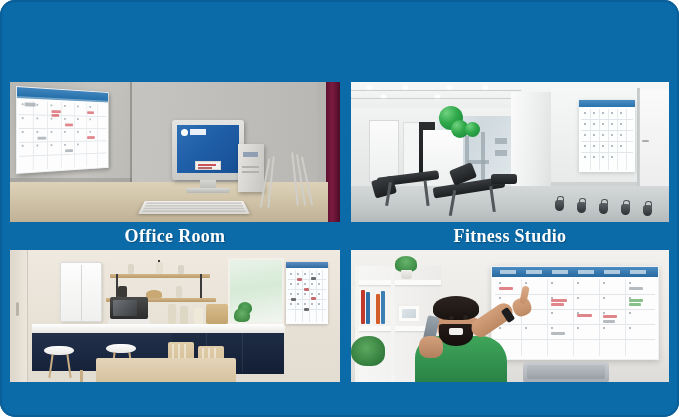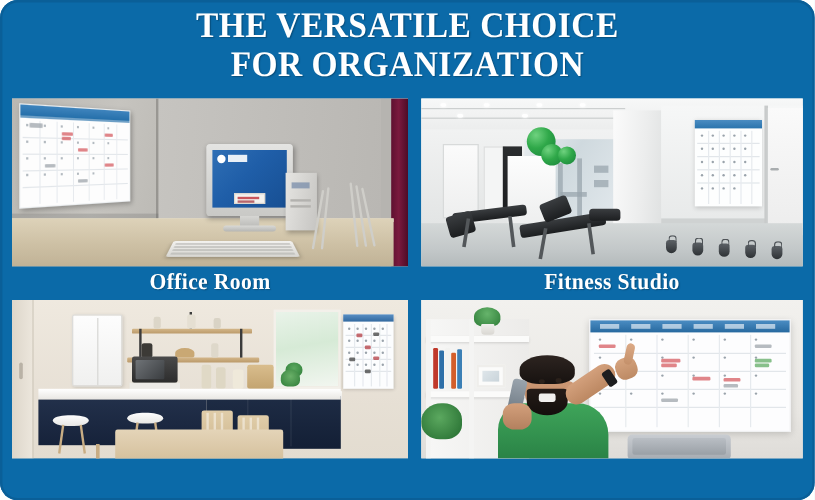--- a/index.html
+++ b/index.html
@@ -433,24 +433,20 @@
   }
   .s-laptop i{ position:absolute; left:4px; top:3px; right:4px; bottom:3px;
     background: linear-gradient(#b9bec4,#9aa0a6); border-radius:2px; }
   .mk { position:absolute; border-radius:1px; opacity:.8; }
 </style>
 </head>
 <body>
 
 <div id="poster">
 
-  <div class="title-block">
-    <span class="title-line">THE VERSATILE CHOICE</span>
-    <span class="title-line">FOR ORGANIZATION</span>
-  </div>
 
   <div class="grid">
 
     <div class="cell tl">
       <div class="photo office">
         <div class="off-wall-left"></div>
         <div class="off-wall-mid"></div>
         <div class="off-corner"></div>
         <div class="off-wall-right"></div>
         <div class="off-maroon"></div>

